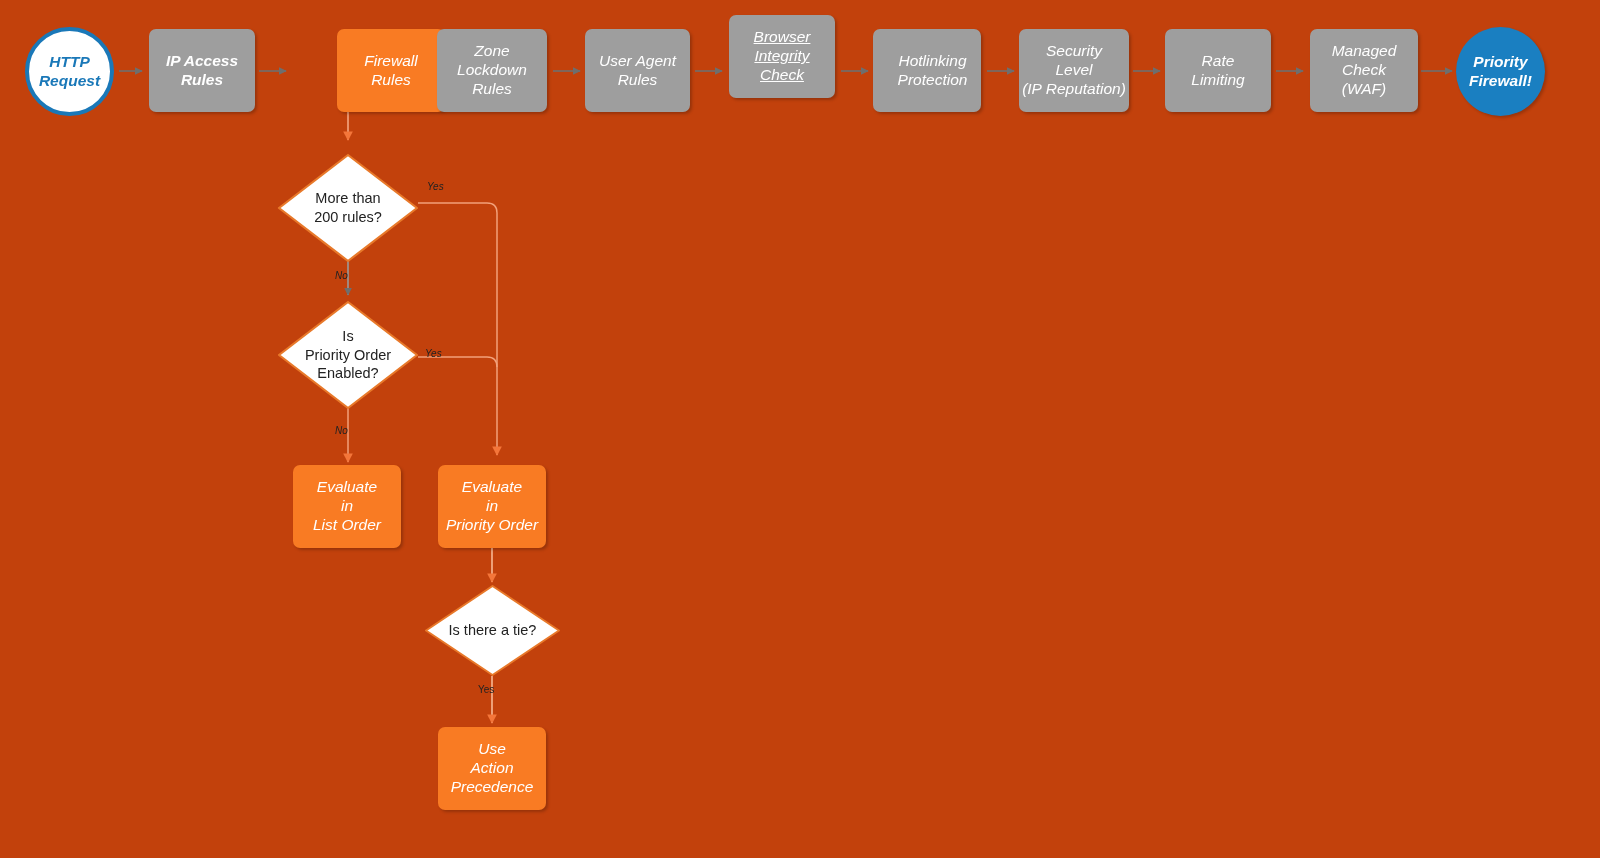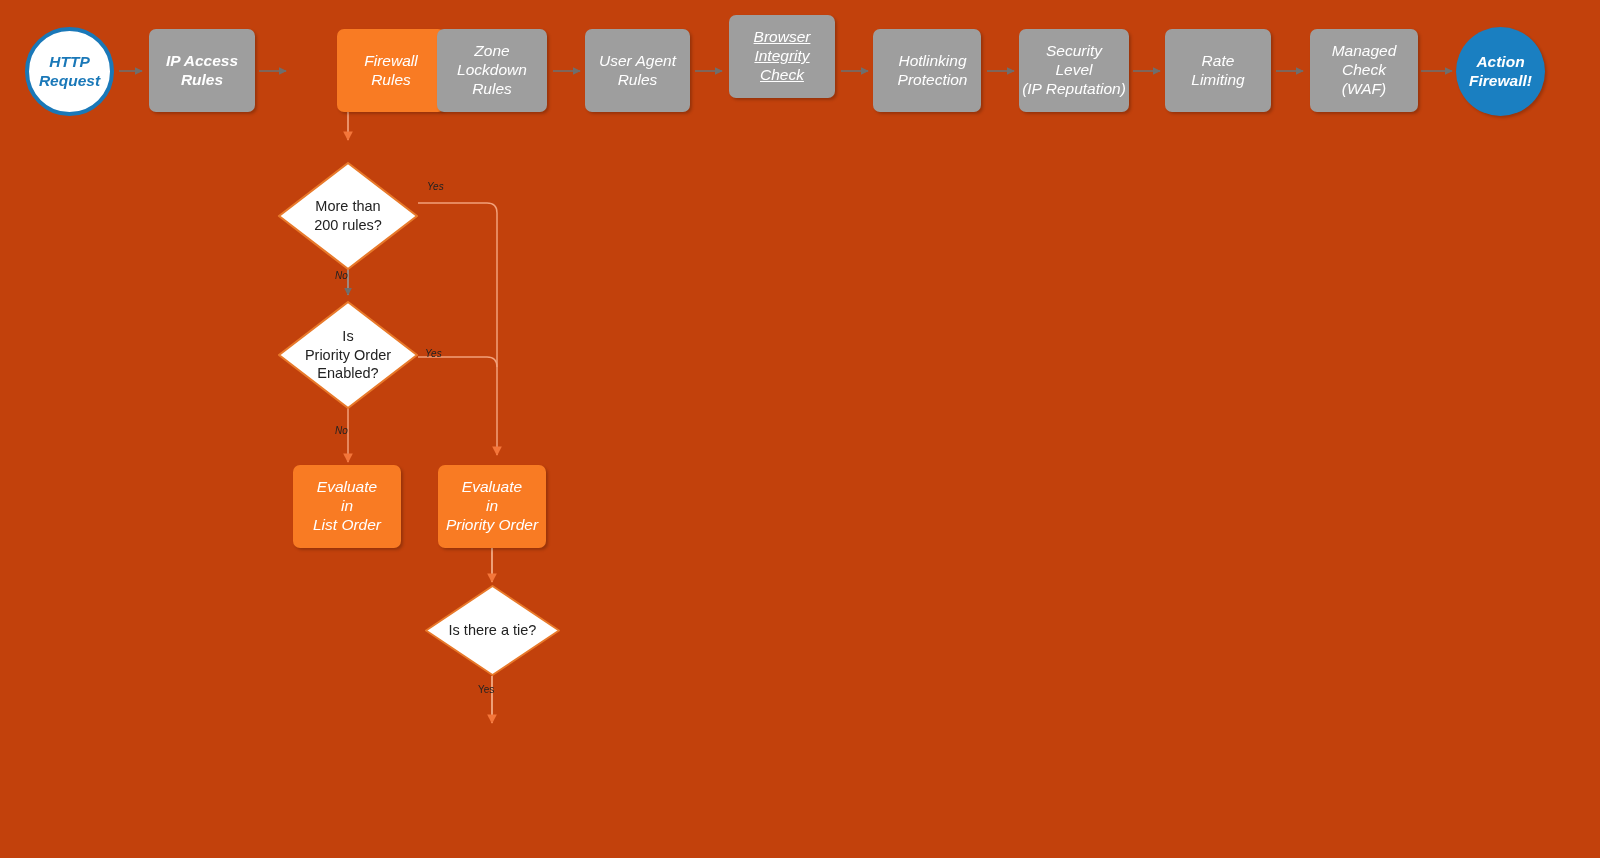--- a/index.html
+++ b/index.html
@@ -200,25 +200,25 @@
 Limiting</span>
   </div>
 
   <div class="node proc gray" style="left:1310px; top:29px; width:108px; height:83px;">
     <span style="white-space:pre-line">Managed
 Check
 (WAF)</span>
   </div>
 
   <div class="node term filled" style="left:1456px; top:27px; width:89px; height:89px;">
-    <span style="white-space:pre-line">Action
+    <span style="white-space:pre-line">Priority
 Firewall!</span>
   </div>
 
-  <div class="diamond-wrap" style="left:276px; top:160px; width:144px; height:112px;">
+  <div class="diamond-wrap" style="left:276px; top:152px; width:144px; height:112px;">
     <svg width="144" height="112" viewBox="0 0 144 112">
       <path d="M72,3 L141,56 L72,109 L3,56 Z" fill="#ffffff" stroke="#e8792a" stroke-width="2.2" stroke-linejoin="round"></path>
     </svg>
     <div class="diamond-label">More than
 200 rules?</div>
   </div>
 
   <div class="diamond-wrap" style="left:276px; top:299px; width:144px; height:112px;">
     <svg width="144" height="112" viewBox="0 0 144 112">
       <path d="M72,3 L141,56 L72,109 L3,56 Z" fill="#ffffff" stroke="#e8792a" stroke-width="2.2" stroke-linejoin="round"></path>
@@ -240,20 +240,25 @@
 in
 List Order</span>
   </div>
 
   <div class="node proc orange" style="left:438px; top:465px; width:108px; height:83px;">
     <span style="white-space:pre-line">Evaluate
 in
 Priority Order</span>
   </div>
 
+  <div class="node proc orange" style="left:438px; top:727px; width:108px; height:83px;">
+    <span style="white-space:pre-line">Use
+Action
+Precedence</span>
+  </div>
 
   <div class="edge-label" style="left:427px; top:181px;">Yes</div>
 
   <div class="edge-label" style="left:335px; top:270px;">No</div>
 
   <div class="edge-label" style="left:425px; top:348px;">Yes</div>
 
   <div class="edge-label" style="left:335px; top:425px;">No</div>
 
   <div class="edge-label upright" style="left:478px; top:684px;">Yes</div>

